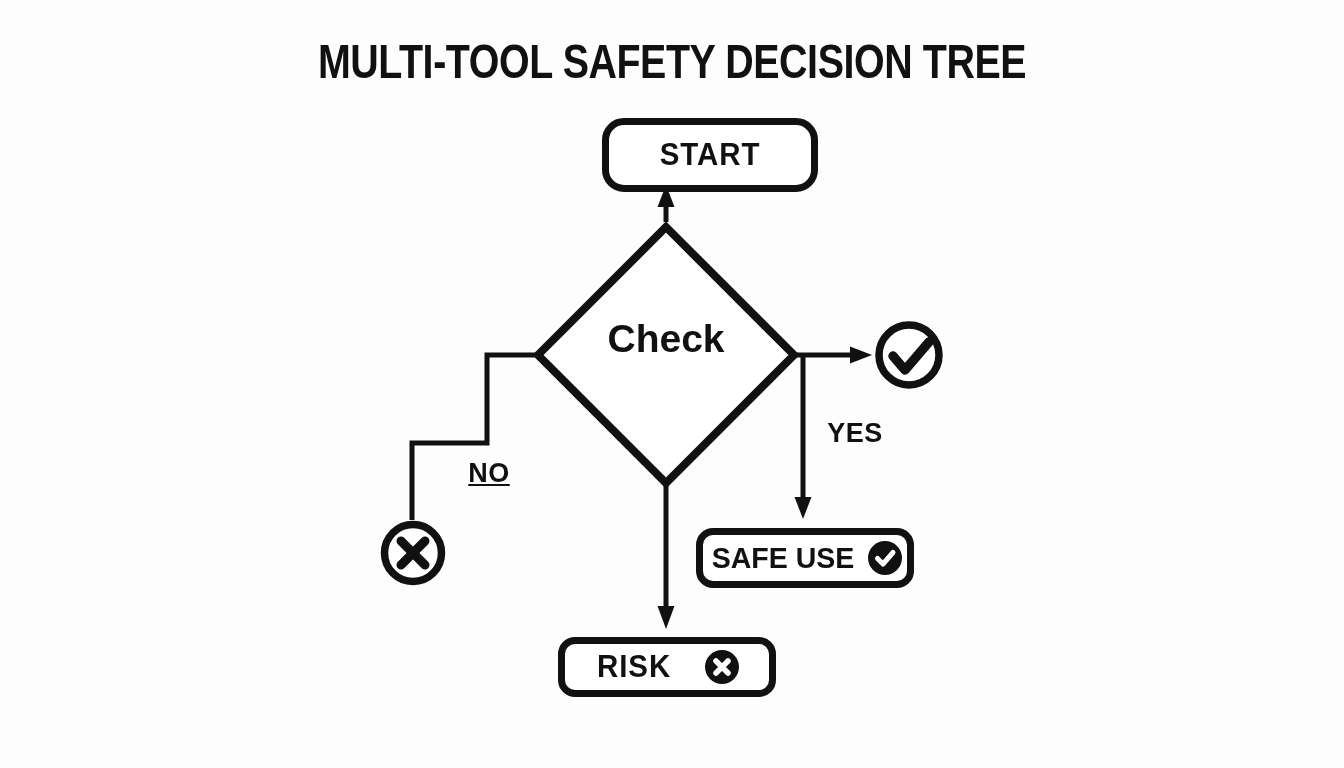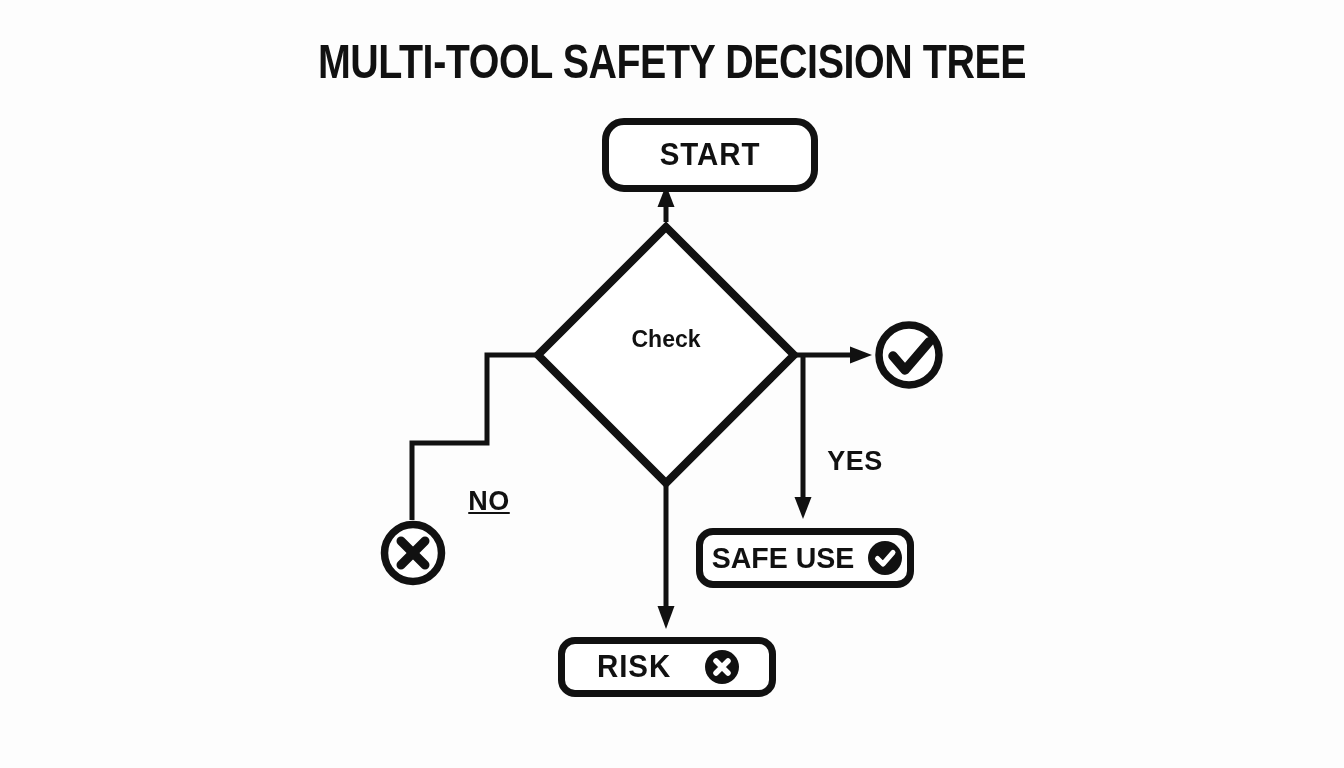--- a/index.html
+++ b/index.html
@@ -55,31 +55,30 @@
   }
   .node span { display: inline-block; transform: scaleX(0.95); white-space: nowrap; }
   .node-start { left: 557px; top: 118px; width: 216px; height: 74px; border-radius: 22px; font-size: 31px; letter-spacing: 1px; margin-left: 45px; }
   .node-safe  { left: 696px; top: 528px; width: 218px; height: 60px; border-radius: 17px; font-size: 30px; gap: 9px; }
   .node-risk  { left: 558px; top: 637px; width: 218px; height: 60px; border-radius: 17px; font-size: 31px; gap: 32px; letter-spacing: 1px; }
   .badge { flex: 0 0 auto; }
   .decision-text {
     position: absolute;
     left: 566px; top: 320px; width: 200px;
     text-align: center;
-    font-size: 23px;
+    font-size: 39px;
     font-weight: bold;
     line-height: 38px;
   }
   .edge-label {
     position: absolute;
     font-weight: 800;
     font-size: 27px;
     text-align: center;
     letter-spacing: 0.5px;
-    margin-top: 28px;
   }
   .label-no  { left: 455px; top: 458px; width: 68px; text-decoration: underline; }
   .label-yes { left: 821px; top: 418px; width: 68px; }
 </style>
 </head>
 <body>
 
 <div class="stage">
 
   <div class="title">MULTI-TOOL SAFETY DECISION TREE</div>

